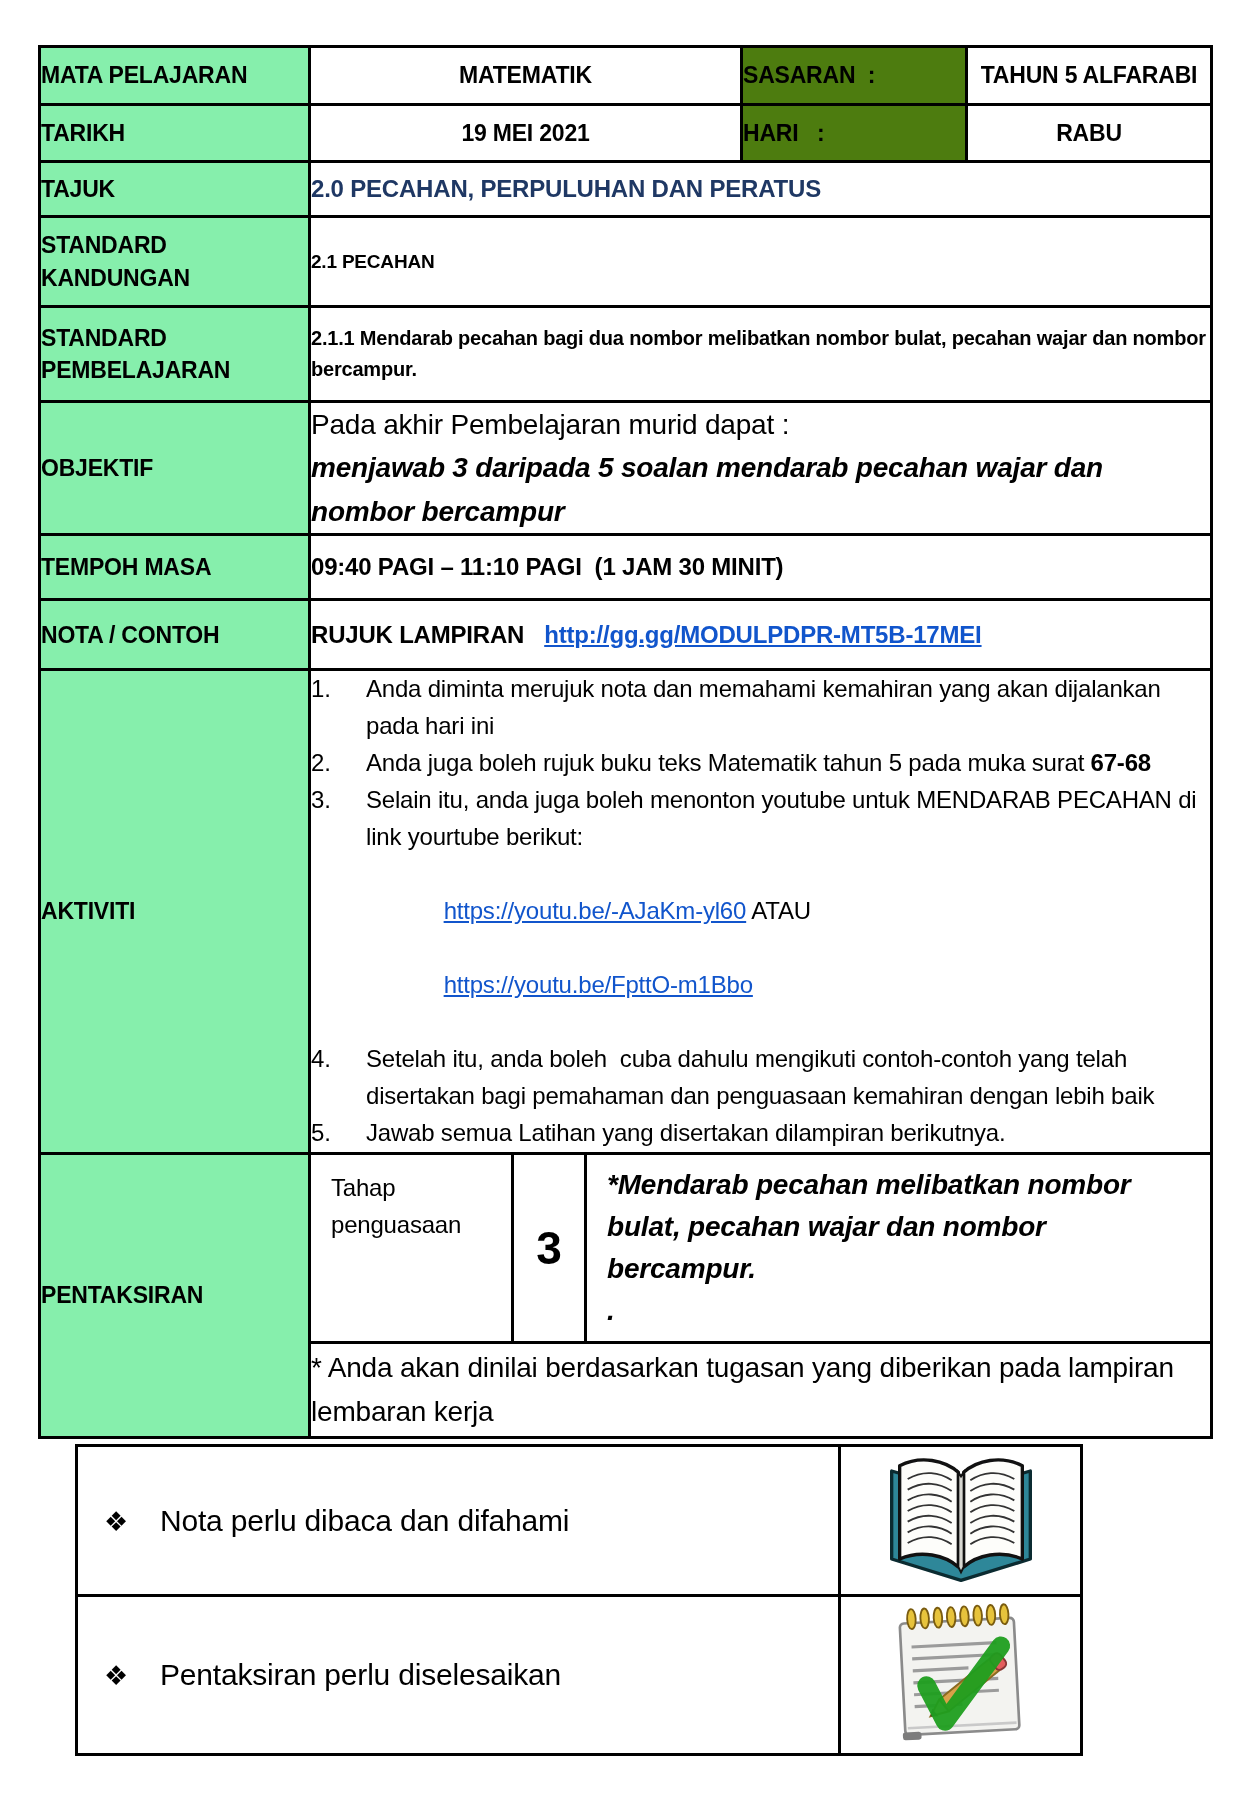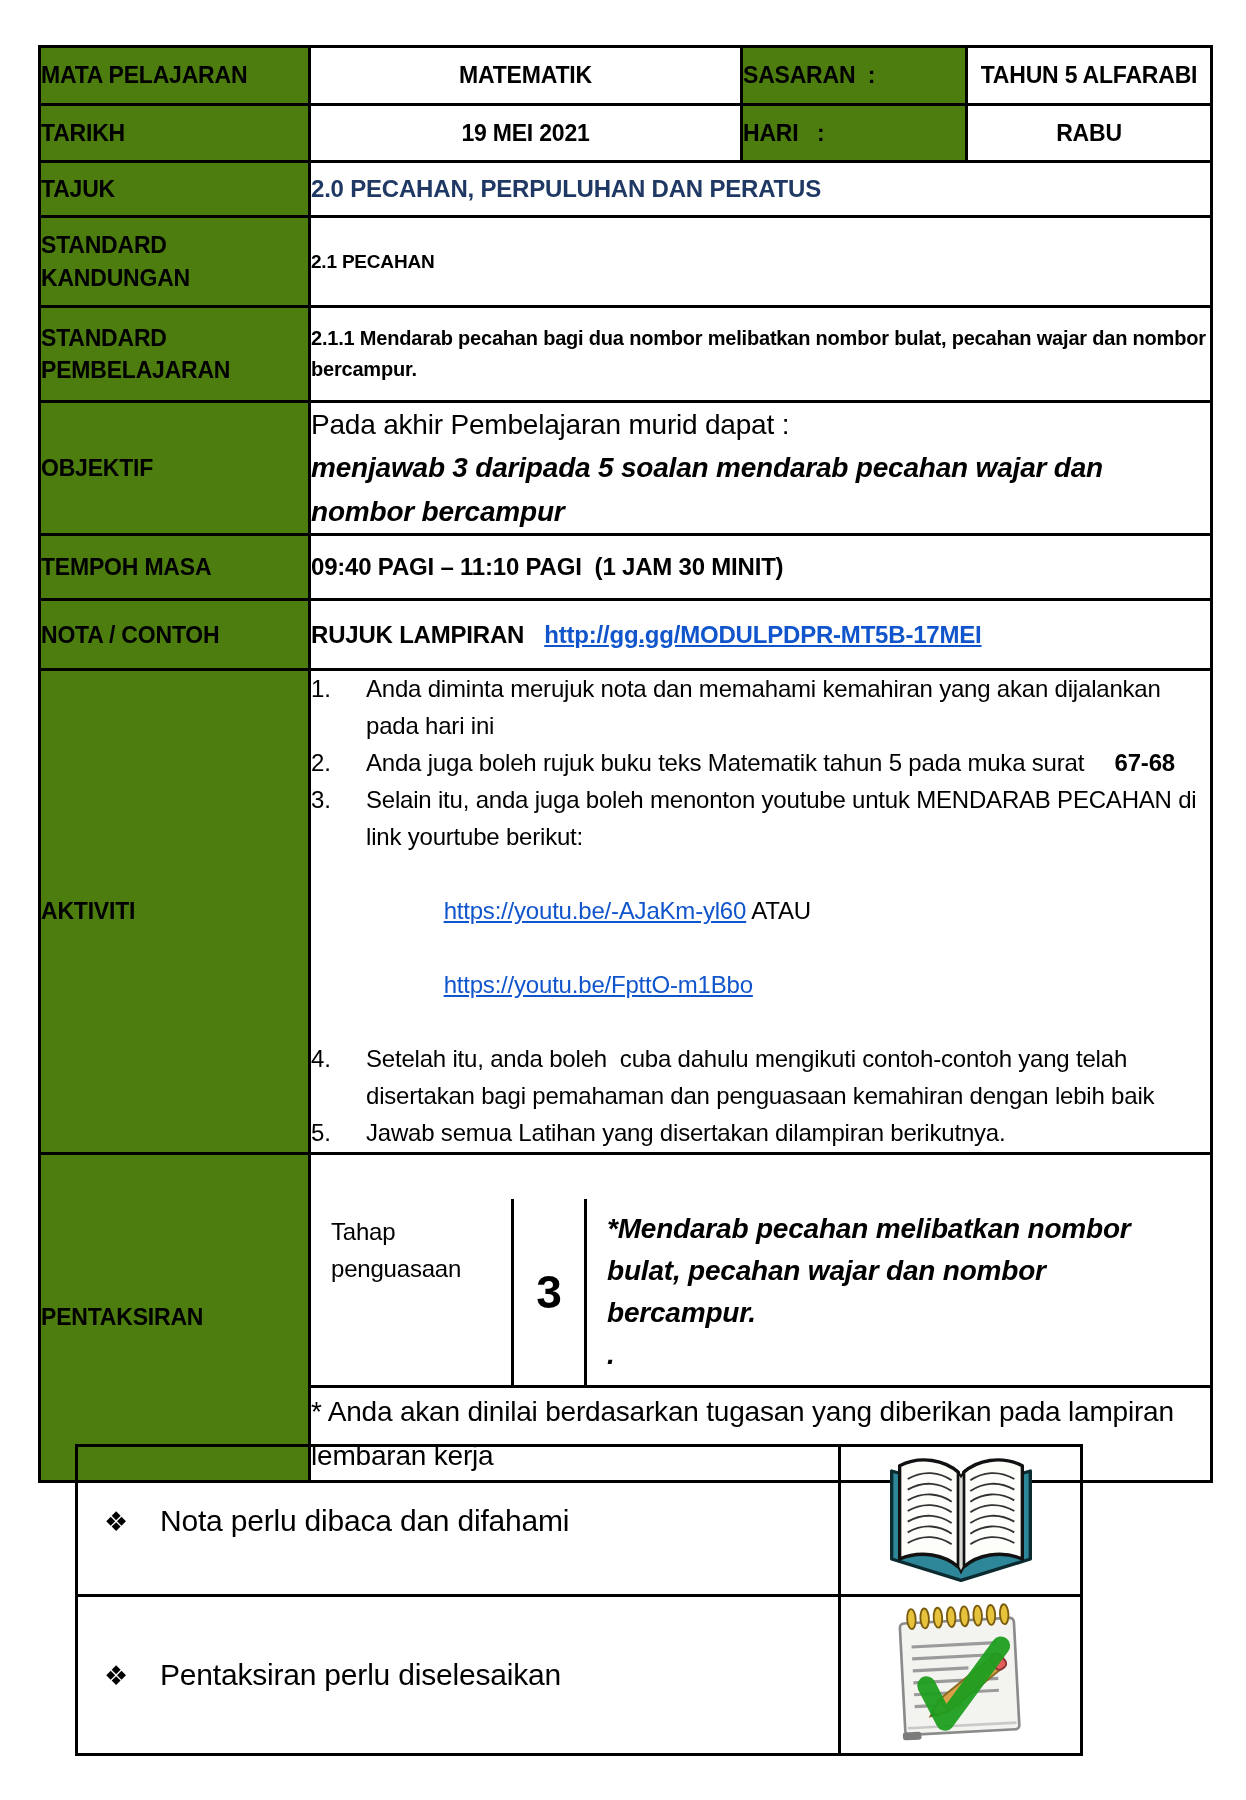--- a/index.html
+++ b/index.html
@@ -2,40 +2,40 @@
 <html><head>
 <meta charset="utf-8">
 <style>
   html,body{margin:0;padding:0;background:#fff;}
   #page{position:relative;width:1246px;height:1800px;background:#ffffff;overflow:hidden;
         font-family:"Liberation Sans",sans-serif;color:#000;letter-spacing:-0.2px;}
 
   
   table.main{position:absolute;left:38px;top:45px;width:1172px;border-collapse:collapse;table-layout:fixed;}
   table.main td{border:3px solid #000;vertical-align:middle;padding:0;}
-  td.lab{background:#4d7c0f;font-weight:bold;font-size:23px;padding-left:14px;line-height:1.4;}
+  td.lab{background:#86efac;font-weight:bold;font-size:23px;padding-left:14px;line-height:1.4;}
   td.lab .wrapnarrow{display:inline-block;max-width:200px;}
   td.cval{font-weight:bold;font-size:23px;text-align:center;white-space:pre-wrap;}
   td.lab2{background:#4d7c0f;font-weight:bold;font-size:23px;padding-left:18px;white-space:pre-wrap;}
   td.tajuk{font-weight:bold;font-size:24px;color:#1f3864;padding-left:20px;}
   td.std{font-weight:bold;font-size:19px;padding:8px 24px 8px 16px;line-height:1.55;}
   td.obj{padding:10px 20px;font-size:28px;line-height:1.55;}
   .obj-detail{font-weight:bold;font-style:italic;}
   td.tempoh{font-weight:bold;font-size:24px;padding-left:18px;white-space:pre-wrap;}
   td.nota{font-weight:bold;font-size:24px;padding-left:18px;}
   a.lnk{color:#1155cc;cursor:pointer;}
   td.akt{padding:12px 70px 10px 25px;vertical-align:top;font-size:24px;line-height:1.54;}
   .ak-item{display:flex;}
   .ak-num{width:55px;flex:0 0 55px;}
   .ak-text{flex:1;white-space:pre-wrap;}
-  .ak-text b{font-weight:bold;margin-left:24px;}
+  .ak-text b{font-weight:bold;}
 
   
   td.pent-top{padding:0;vertical-align:top;}
-  .pent-flex{display:flex;height:100%;min-height:125px;margin-top:44px;}
+  .pent-flex{display:flex;height:100%;min-height:125px;}
   .pent-c1{flex:0 0 180px;padding:14px 0 0 20px;font-size:24px;line-height:1.55;border-right:3px solid #000;}
   .pent-c2{flex:0 0 70px;display:flex;align-items:center;justify-content:center;
            font-size:46px;font-weight:bold;border-right:3px solid #000;}
   .pent-c3{flex:1;padding:9px 20px;font-size:28px;line-height:1.5;font-style:italic;}
   .pent-desc{font-weight:bold;}
   .pent-dot{font-weight:bold;}
   td.pent-note{font-size:28px;padding:10px 20px;line-height:1.55;vertical-align:top;}
 
   
   table.rem{position:absolute;left:75px;top:1444px;width:1005px;border-collapse:collapse;table-layout:fixed;}

